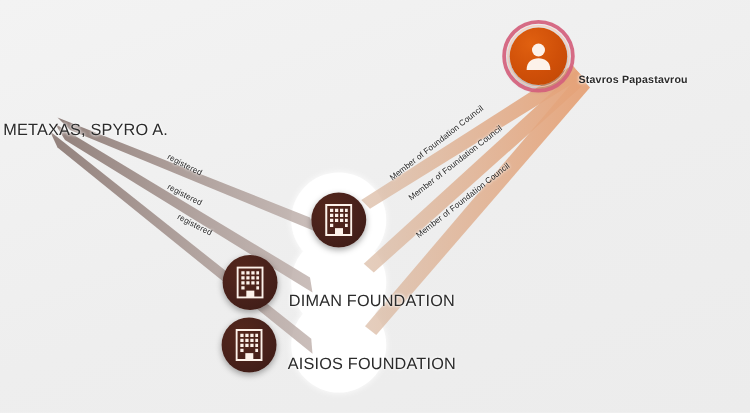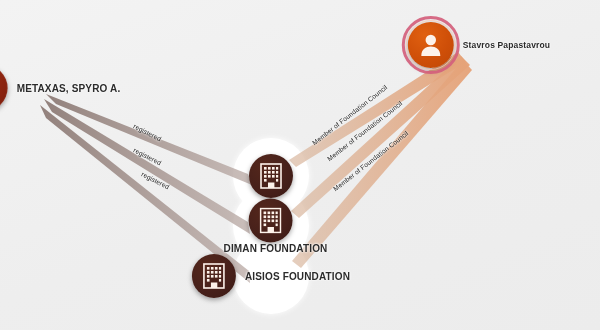--- a/index.html
+++ b/index.html
@@ -23,45 +23,44 @@
     position: absolute;
     left: 0;
     top: 0;
     width: 600px;
     height: 330px;
   }
   .node {
     position: absolute;
     transform: translate(-50%, -50%);
     display: flex;
-    align-items: center;
+    align-items: flex-end;
   }
   .node-halo {
     position: absolute;
     border-radius: 50%;
     background: #ffffff;
     transform: translate(-50%, -50%);
     box-shadow: 0 0 6px rgba(255,255,255,0.95);
   }
   .node-circle {
     border-radius: 50%;
     display: flex;
     align-items: center;
     justify-content: center;
     position: relative;
     flex: 0 0 auto;
   }
   .node-label {
     margin-left: 9px;
     white-space: nowrap;
     color: #2b2b2b;
-    font-size: 10px;
+    font-size: 13px;
     letter-spacing: .15px;
     text-shadow: 0 0 2px #ffffff, 0 0 3px #ffffff;
-    font-weight: bold;
   }
   .node-label.person {
     font-weight: bold;
     font-size: 8.5px;
   }
 
   
   .node-bank .node-circle {
     width: 46px;
     height: 46px;
@@ -201,21 +200,21 @@
           <rect x="12" y="12" width="2.6" height="2.6"></rect>
           <rect x="16" y="12" width="2.2" height="2.6"></rect>
           <rect x="4" y="16" width="2.6" height="2.6"></rect>
           <rect x="16" y="16" width="2.2" height="2.6"></rect>
           <rect x="8" y="19.5" width="6.4" height="5.5"></rect>
         </g>
       </svg>
     </div>
   </div>
 
-  <div class="node node-org" style="left:271px; top:226px;flex-direction:column;">
+  <div class="node node-org" style="left:271px; top:226px;">
     <div class="node-circle">
       <svg class="glyph" width="22" height="26" viewBox="0 0 22 26" xmlns="http://www.w3.org/2000/svg">
         <rect x="1" y="1" width="20" height="24" fill="none" stroke="#fdf2ea" stroke-width="1.6"></rect>
         <g fill="#fdf2ea">
           <rect x="4" y="4" width="2.6" height="2.6"></rect>
           <rect x="8" y="4" width="2.6" height="2.6"></rect>
           <rect x="12" y="4" width="2.6" height="2.6"></rect>
           <rect x="16" y="4" width="2.2" height="2.6"></rect>
           <rect x="4" y="8" width="2.6" height="2.6"></rect>
           <rect x="8" y="8" width="2.6" height="2.6"></rect>

